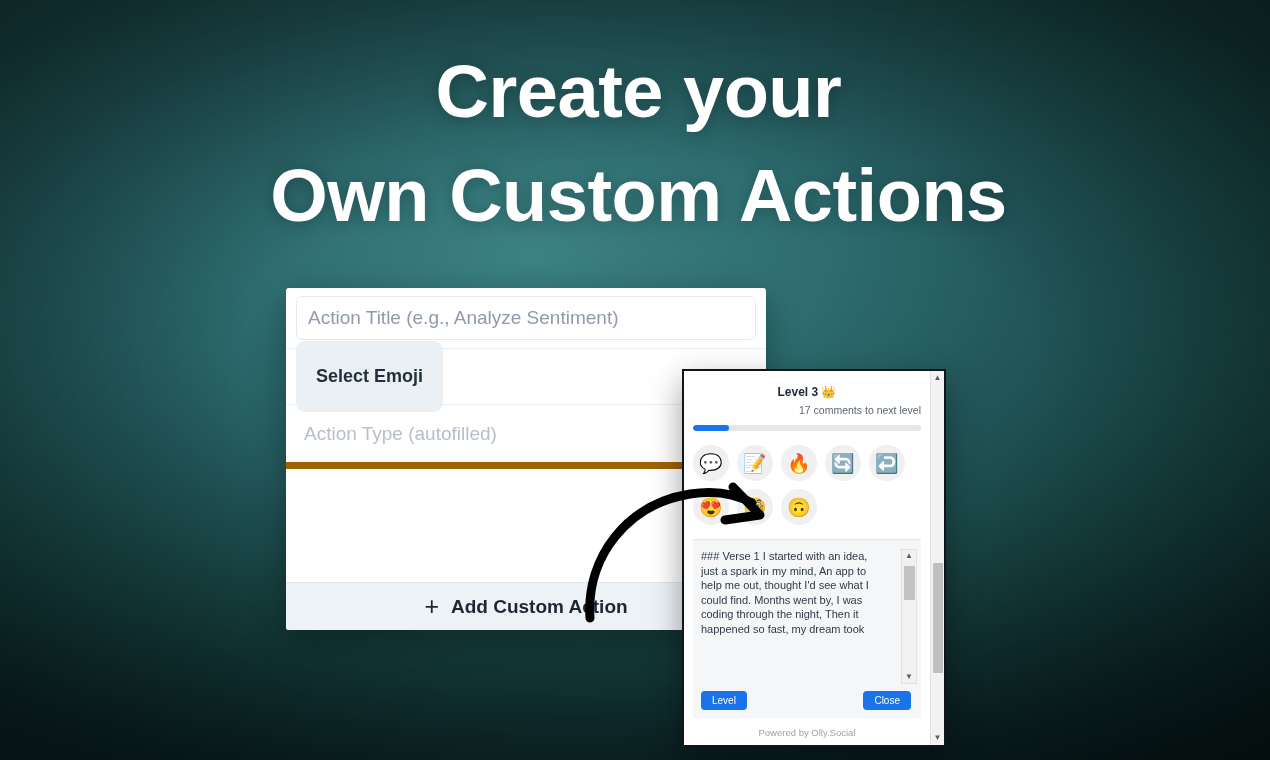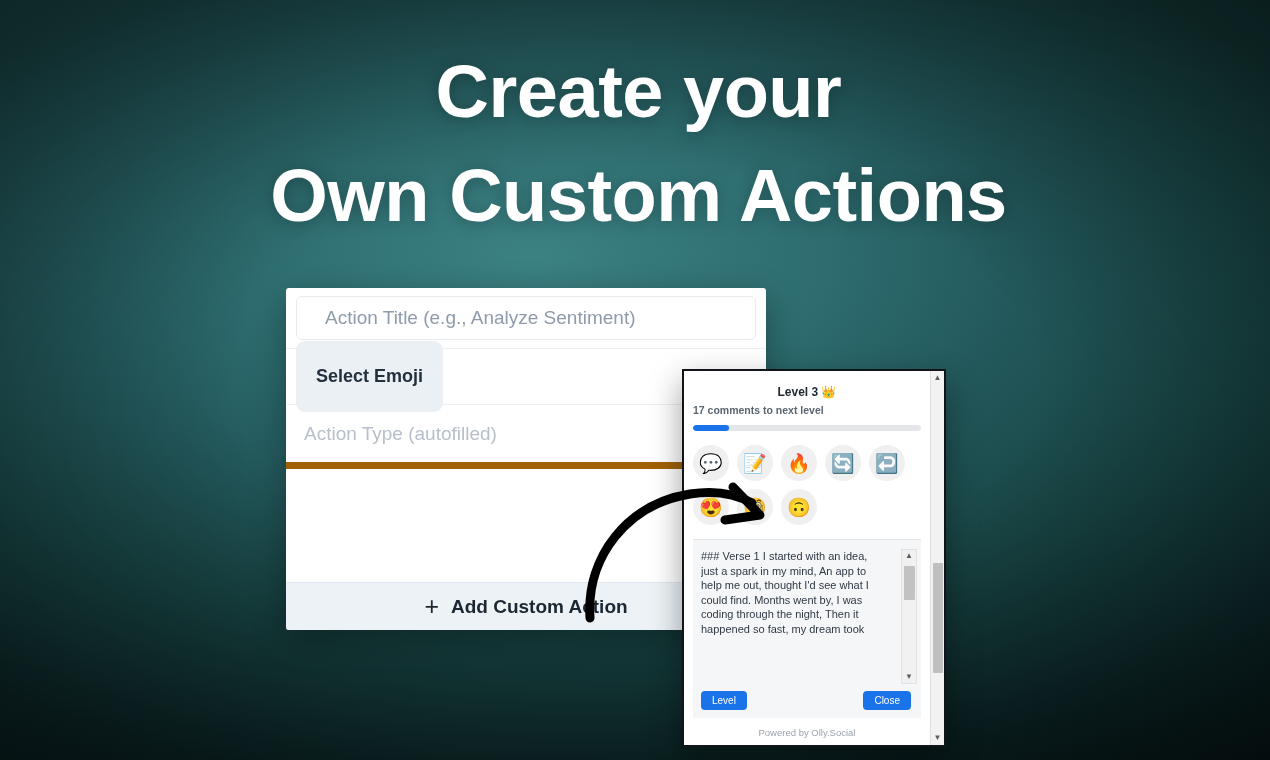--- a/index.html
+++ b/index.html
@@ -45,21 +45,21 @@
     border-bottom:1px solid #eceff2;
     display:flex; align-items:center;
   }
   .input-box{
     margin:8px 10px 8px 10px;
     border:1px solid #e6eaee;
     border-radius:6px;
     height:44px;
     width:calc(100% - 20px);
     display:flex; align-items:center;
-    padding:0 28px;
+    padding:0 11px;
   }
   .placeholder{
     color:#8f9bab; font-size:19px; font-weight:400;
   }
   .emoji-row{
     height:56px; padding:0 10px; display:flex; align-items:center;
     border-bottom:1px solid #eceff2;
   }
   .emoji-chip{
     background:#eaf0f4; border-radius:9px;
@@ -98,21 +98,21 @@
   .pop-body{
     position:absolute; left:0; top:0; right:14px; bottom:0;
     padding:10px 9px 0 9px;
     display:flex; flex-direction:column;
   }
   .level-title{
     text-align:center; font-size:12px; font-weight:700; color:#1f2733;
     margin-top:4px;
   }
   .level-sub{
-    text-align:left; font-size:10.5px; color:#5a6672; margin-top:5px;font-weight:bold;
+    text-align:right; font-size:10.5px; color:#5a6672; margin-top:5px;
   }
   .progress-track{
     margin-top:9px; height:6px; background:#e4e6e9; border-radius:3px;
     width:100%; overflow:hidden;
   }
   .progress-fill{ height:100%; background:#1a73e8; border-radius:3px; }
 
   .icon-grid{ margin-top:14px; }
   .icon-line{ display:flex; gap:8px; margin-bottom:8px; }
   .icon-btn{

